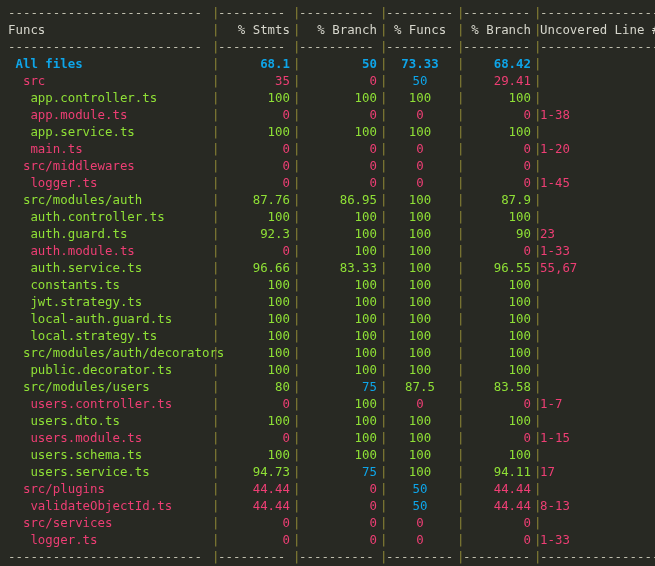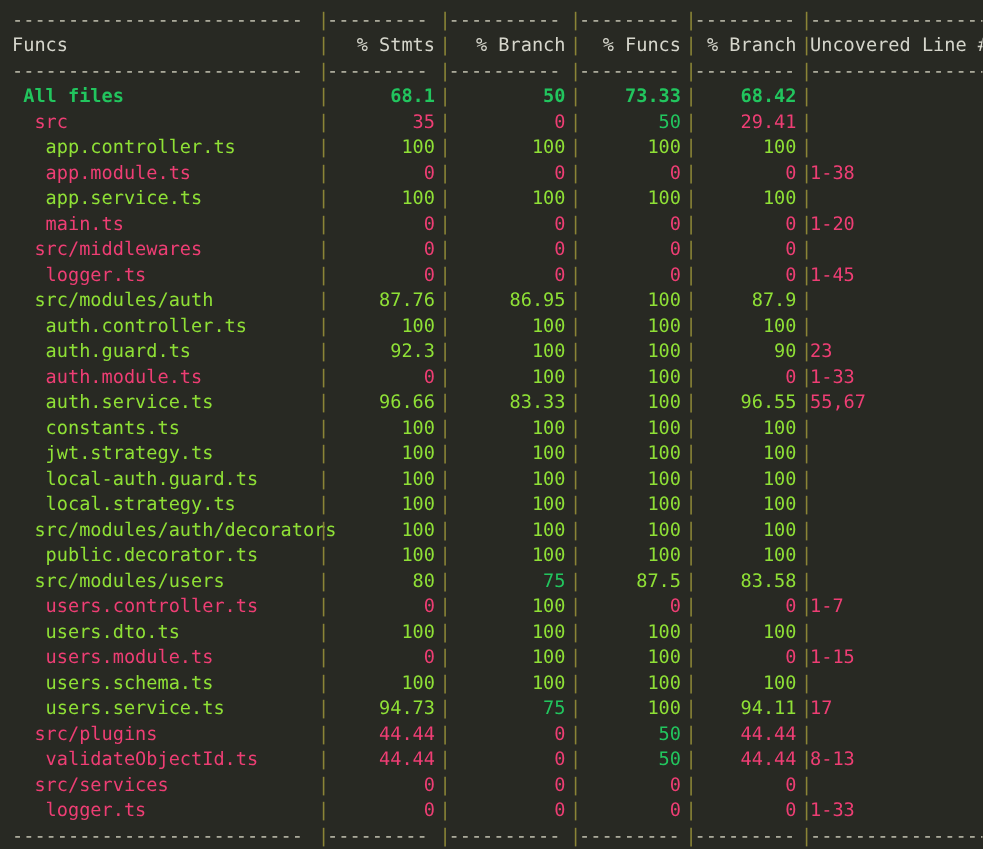--- a/index.html
+++ b/index.html
@@ -36,29 +36,29 @@
     white-space: pre;
     display: inline-block;
   }
   
   .c-file   { left: 8px;  text-align: left; }
   .c-sep1   { left: 212px; }
   .c-stmts  { left: 218px; width: 72px;  text-align: right; }
   .c-sep2   { left: 293px; }
   .c-branch { left: 299px; width: 78px;  text-align: right; }
   .c-sep3   { left: 380px; }
-  .c-funcs  { left: 386px; width: 68px;  text-align: right; }
+  .c-funcs  { left: 386px; width: 68px;  text-align: center; }
   .c-sep4   { left: 457px; }
   .c-lines  { left: 463px; width: 68px;  text-align: right; }
   .c-sep5   { left: 534px; }
   .c-unc    { left: 540px; text-align: left; }
   .pipe   { color: #8a8436; }
   .hdr    { color: #d6d6cc; }
   .green  { color: #8fe036; }
-  .yellow { color: #22c55e; }
+  .yellow { color: #0ea5e9; }
   .red    { color: #ee3e74; }
   .bold   { font-weight: bold; }
 
   .sep-row .dash-seg {
     position: absolute;
     top: 0;
     white-space: pre;
     color: #c0bfae;
   }
   .sep-row .pipe-mark {

